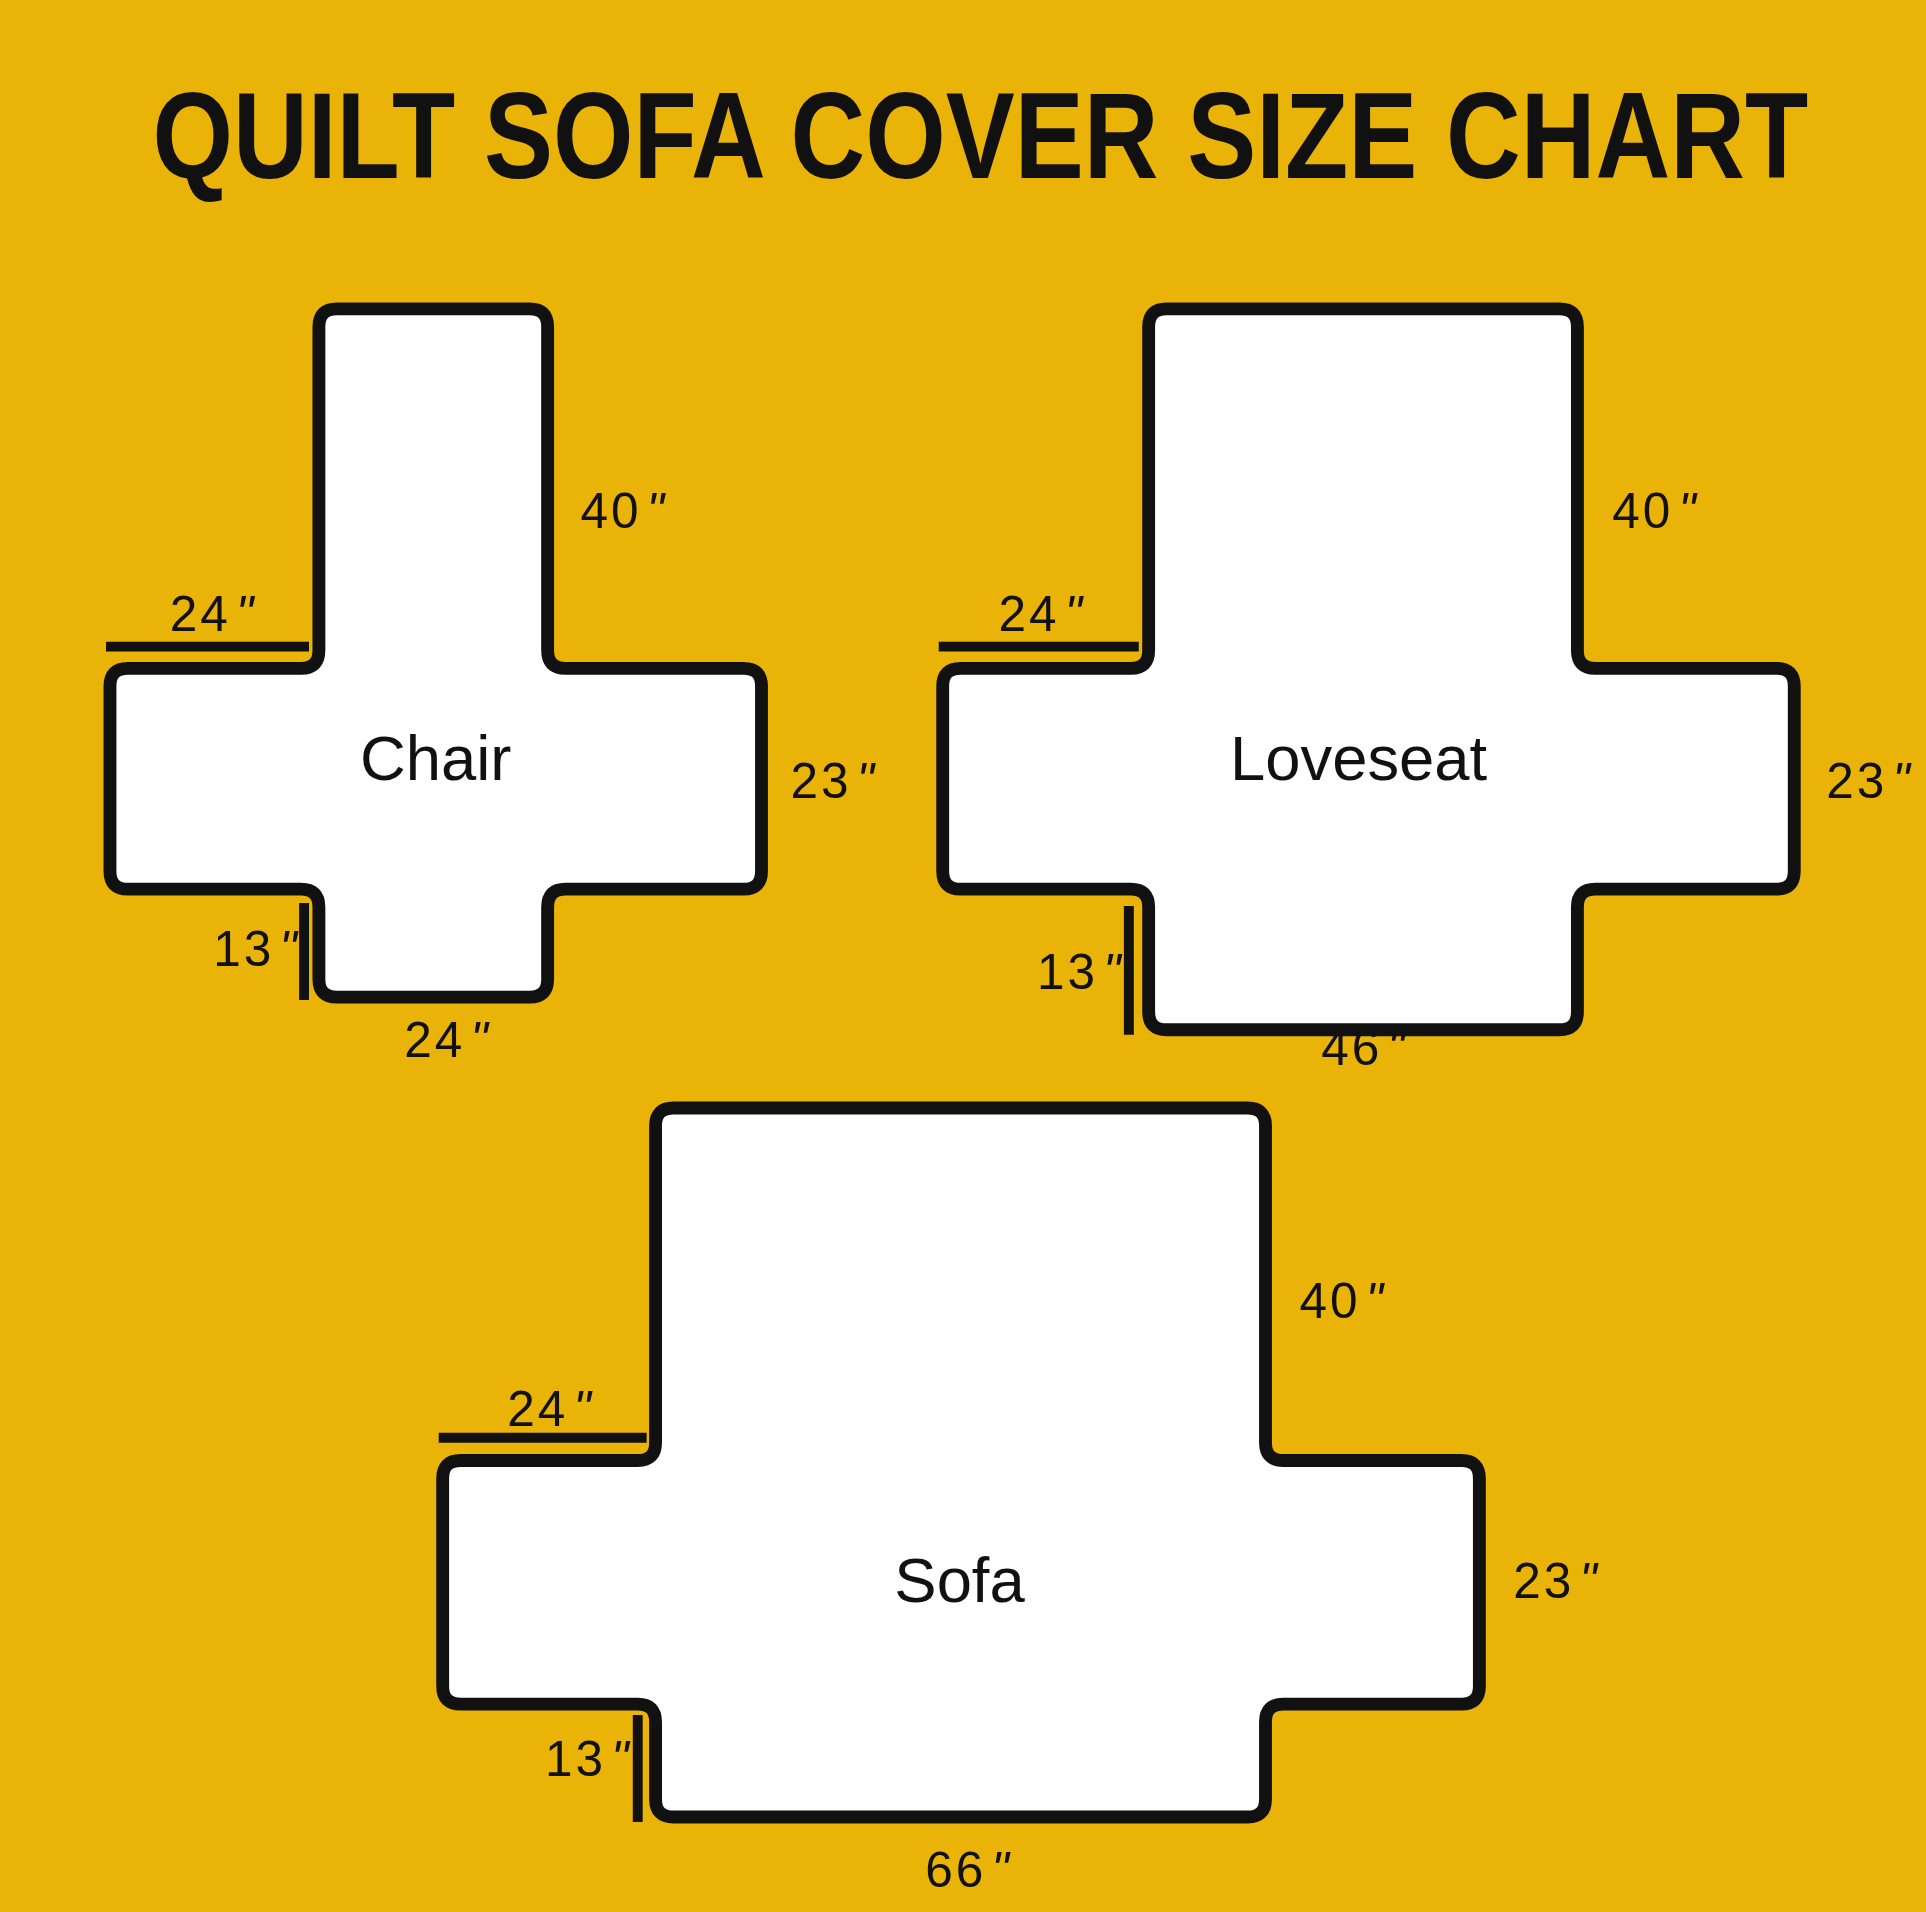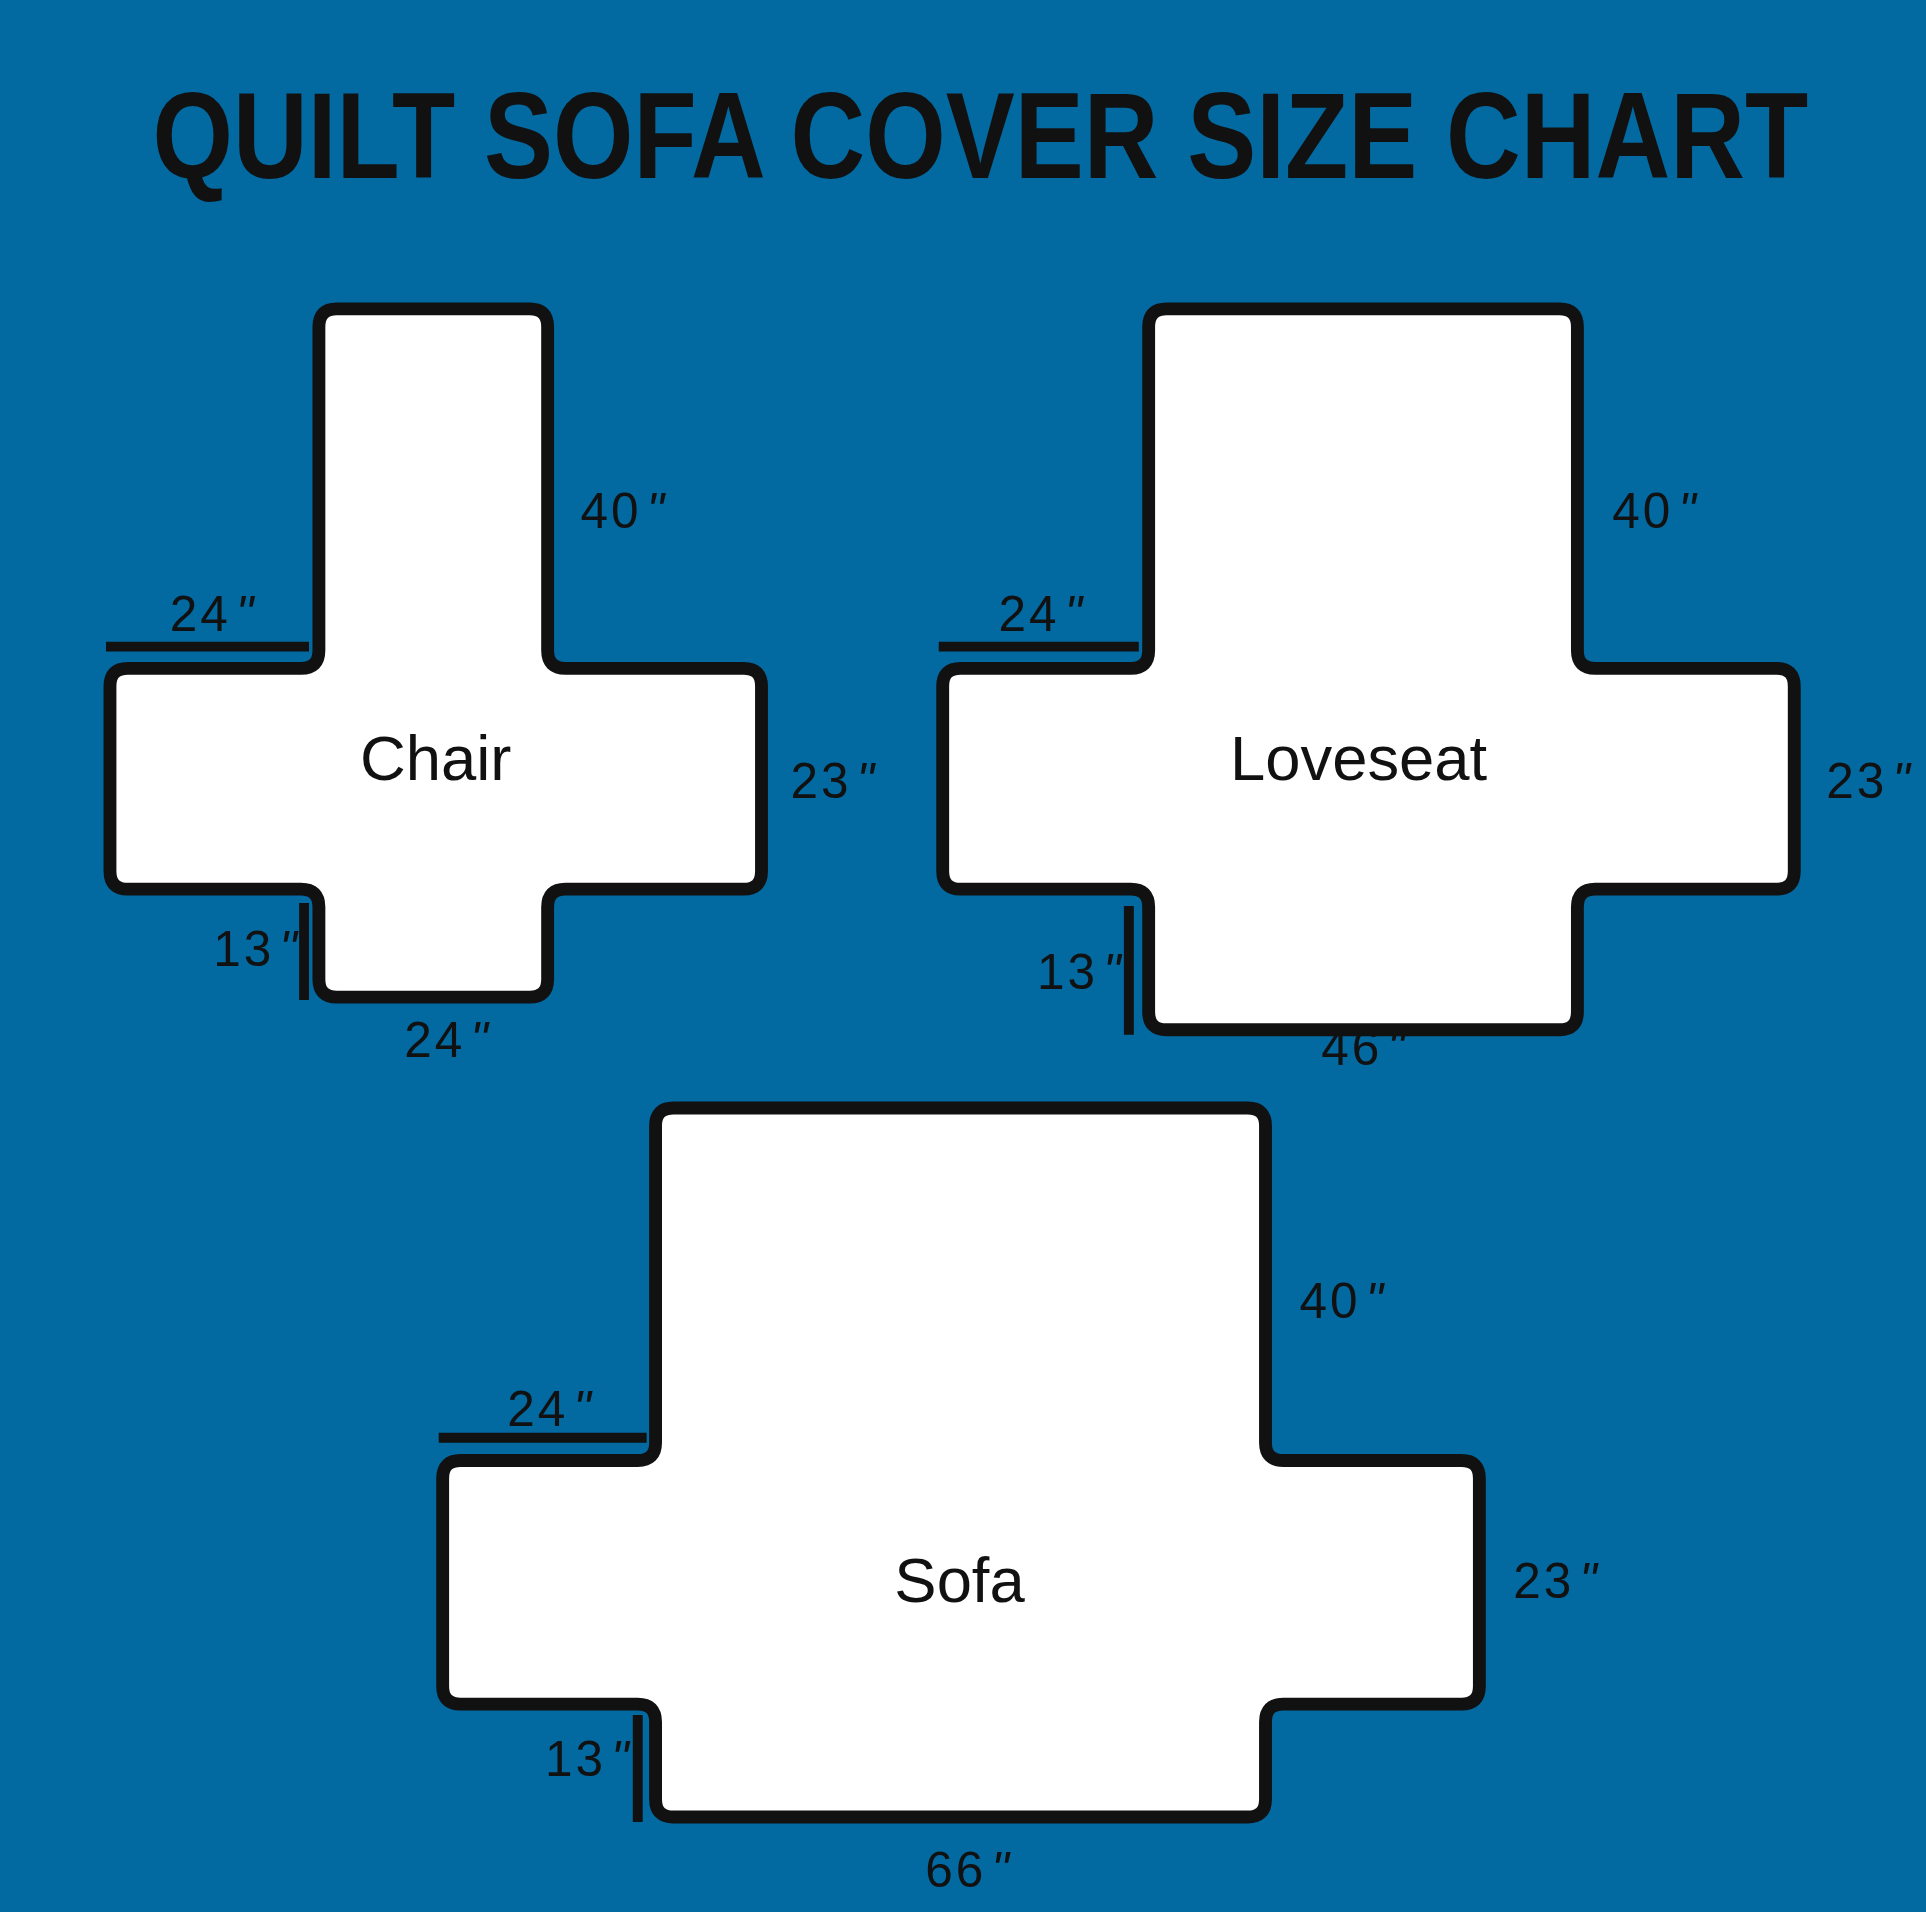--- a/index.html
+++ b/index.html
@@ -3,21 +3,21 @@
 <meta charset="utf-8">
 <style>
   html, body {
     margin: 0;
     padding: 0;
     background: #ffffff;
   }
   .page {
     width: 1927px;
     height: 1913px;
-    background: #0369a1;
+    background: #eab308;
     position: relative;
     font-family: "Liberation Sans", sans-serif;
   }
   svg { display: block; }
   .outline {
     fill: #ffffff;
     stroke: #111111;
     stroke-width: 13;
     stroke-linejoin: round;
   }

